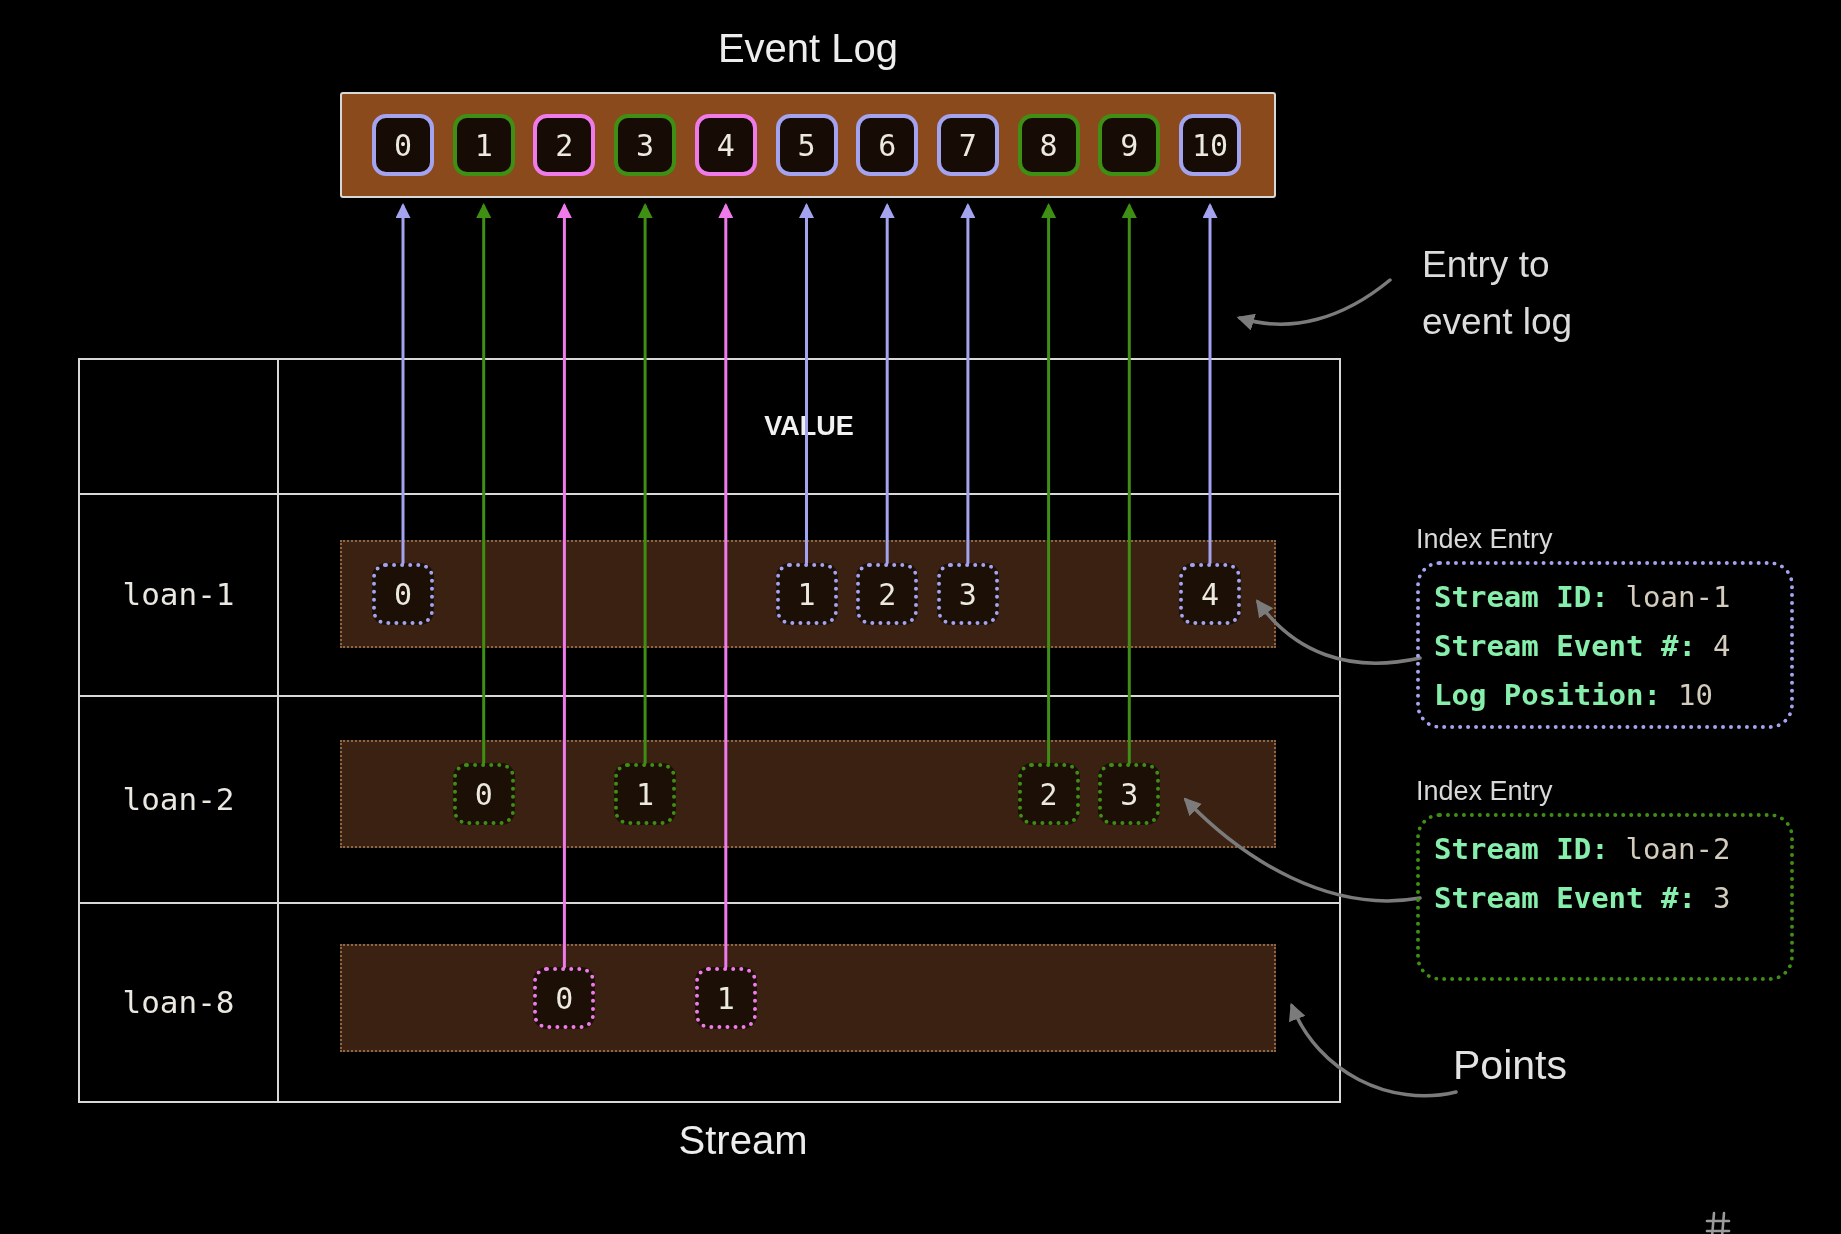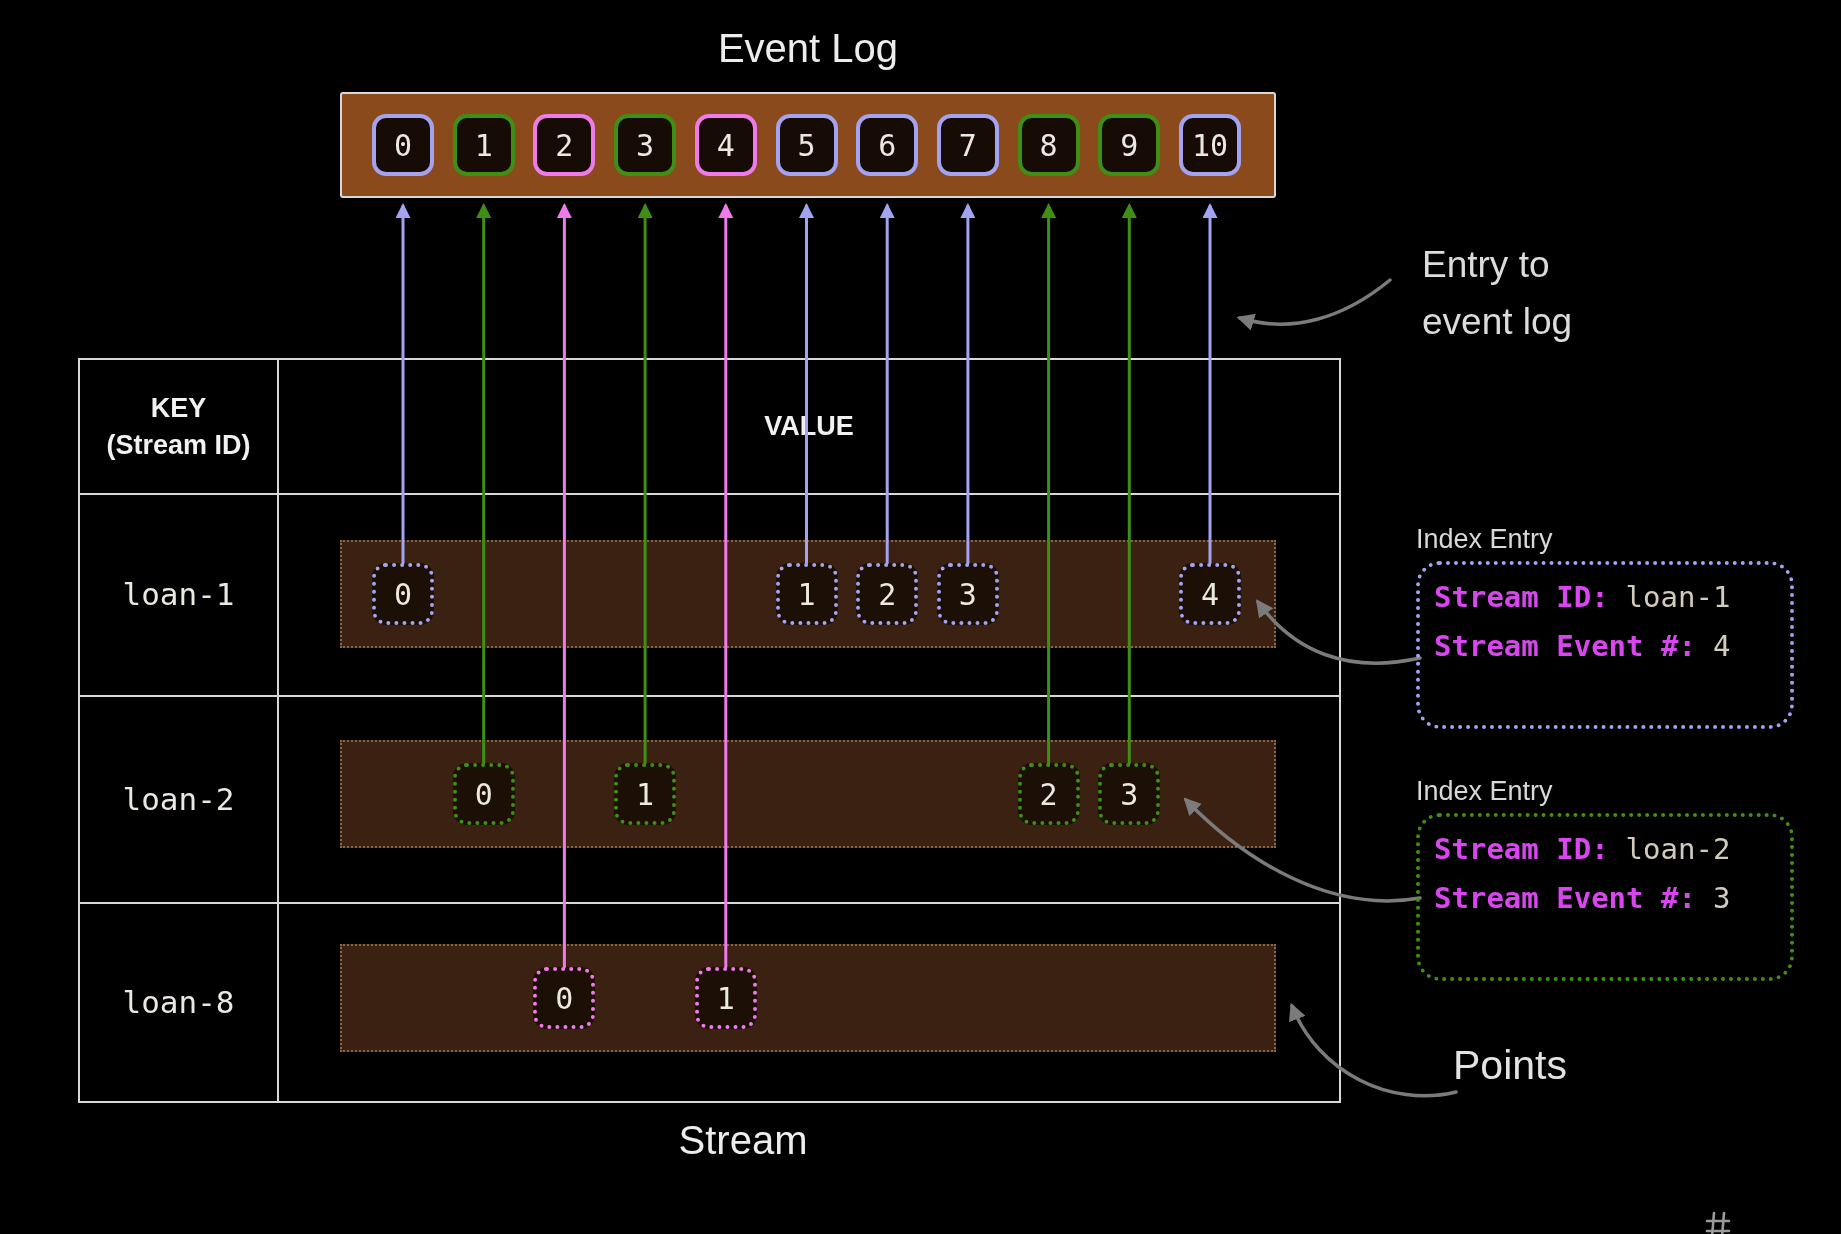--- a/index.html
+++ b/index.html
@@ -36,21 +36,21 @@
                align-items:center;justify-content:center;
                font-family:"DejaVu Sans Mono",monospace;font-size:30px;color:#ece9e0;z-index:5;}
 
   .arrows{position:absolute;left:0;top:0;z-index:6;pointer-events:none;}
 
   .side-note{position:absolute;left:1422px;top:236px;color:#dcdcdc;font-size:37px;line-height:57px;z-index:7;}
   .ie-title{position:absolute;width:378px;text-align:left;font-size:27px;color:#d8d8d8;z-index:7;}
   .ie-box{position:absolute;width:378px;height:168px;box-sizing:border-box;border:4px dotted;
           border-radius:24px;padding:8px 14px;z-index:7;
           font-family:"DejaVu Sans Mono",monospace;font-size:29px;line-height:49px;white-space:nowrap;}
-  .ie-label{font-weight:700;color:#d946ef;}
+  .ie-label{font-weight:700;color:#86efac;}
   .ie-value{color:#d3ccbd;margin-left:17px;}
   .stream-note{position:absolute;left:1453px;top:1042px;font-size:41px;color:#e3e3e3;z-index:7;}
   .index-caption{position:absolute;left:593px;top:1118px;width:300px;text-align:center;
                  font-size:40px;color:#ededed;z-index:7;}
   .corner-icon{position:absolute;left:1703px;top:1210px;z-index:7;}
 </style>
 </head>
 <body>
 
 <div class="canvas">
@@ -70,24 +70,20 @@
       <div class="log-cell" style="left: 756.3px; border-color: rgb(63, 143, 20);">9</div>
       <div class="log-cell" style="left: 837px; border-color: rgb(163, 163, 240);">10</div>
     </div>
 
   <div class="table">
     <div class="vline"></div>
     <div class="hline" style="top:133px"></div>
     <div class="hline" style="top:335px"></div>
     <div class="hline" style="top:542px"></div>
 
-    <div class="th key">
-      <span>KEY</span>
-      <span>(Stream ID)</span>
-    </div>
     <div class="th value">VALUE</div>
 
     <div class="row-label" style="top:133px;height:202px">loan-1</div>
     <div class="row-label" style="top:335px;height:207px">loan-2</div>
     <div class="row-label" style="top:542px;height:199px">loan-8</div>
   </div>
 
   <div class="stream-bar" style="top:540px"></div>
   <div class="stream-bar" style="top:740px"></div>
   <div class="stream-bar" style="top:944px"></div>
@@ -148,20 +144,23 @@
   </div>
 
   <div class="ie-title" style="left:1416px;top:524px">Index Entry</div>
   <div class="ie-box" style="left: 1416px; top: 561px; border-color: rgb(163, 163, 240);">
     <div>
       <span class="ie-label">Stream ID:</span><span class="ie-value">loan-1</span>
     </div>
     <div>
       <span class="ie-label">Stream Event #:</span><span class="ie-value">4</span>
     </div>
+    <div>
+      <span class="ie-label">Log Position:</span><span class="ie-value">10</span>
+    </div>
   </div>
 
   <div class="ie-title" style="left:1416px;top:776px">Index Entry</div>
   <div class="ie-box" style="left: 1416px; top: 813px; border-color: rgb(63, 143, 20);">
     <div>
       <span class="ie-label">Stream ID:</span><span class="ie-value">loan-2</span>
     </div>
     <div>
       <span class="ie-label">Stream Event #:</span><span class="ie-value">3</span>
     </div>

